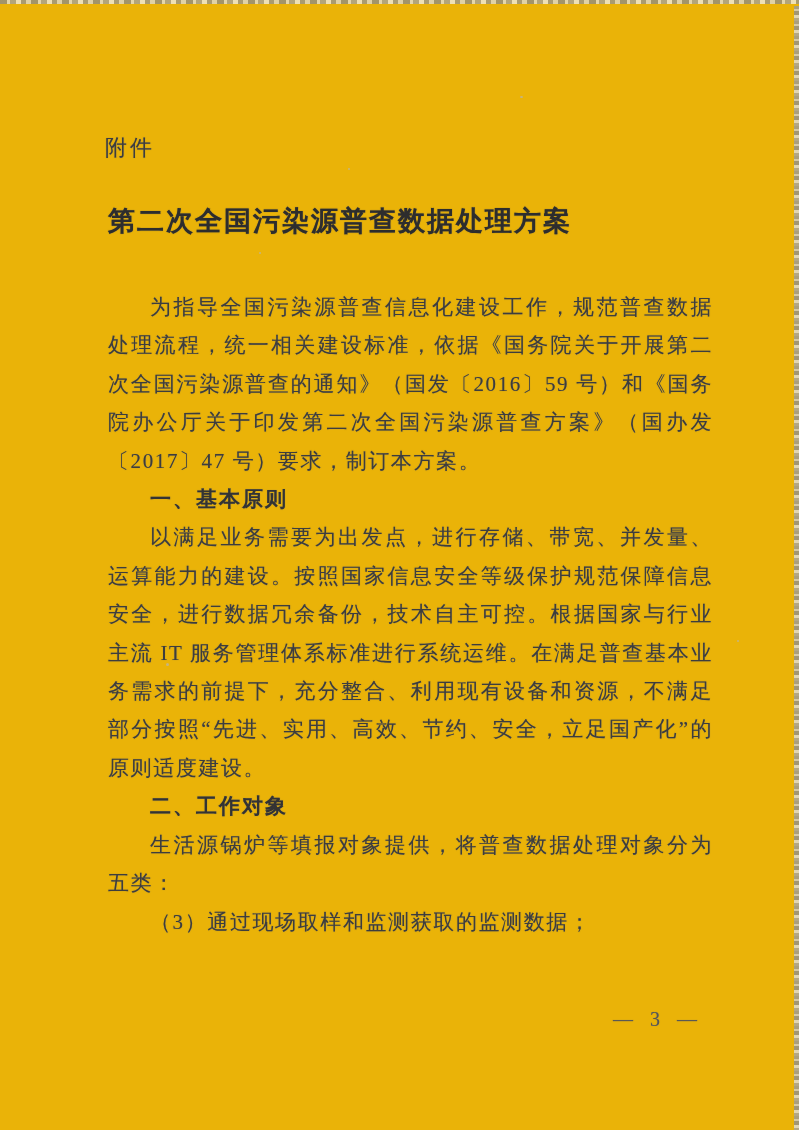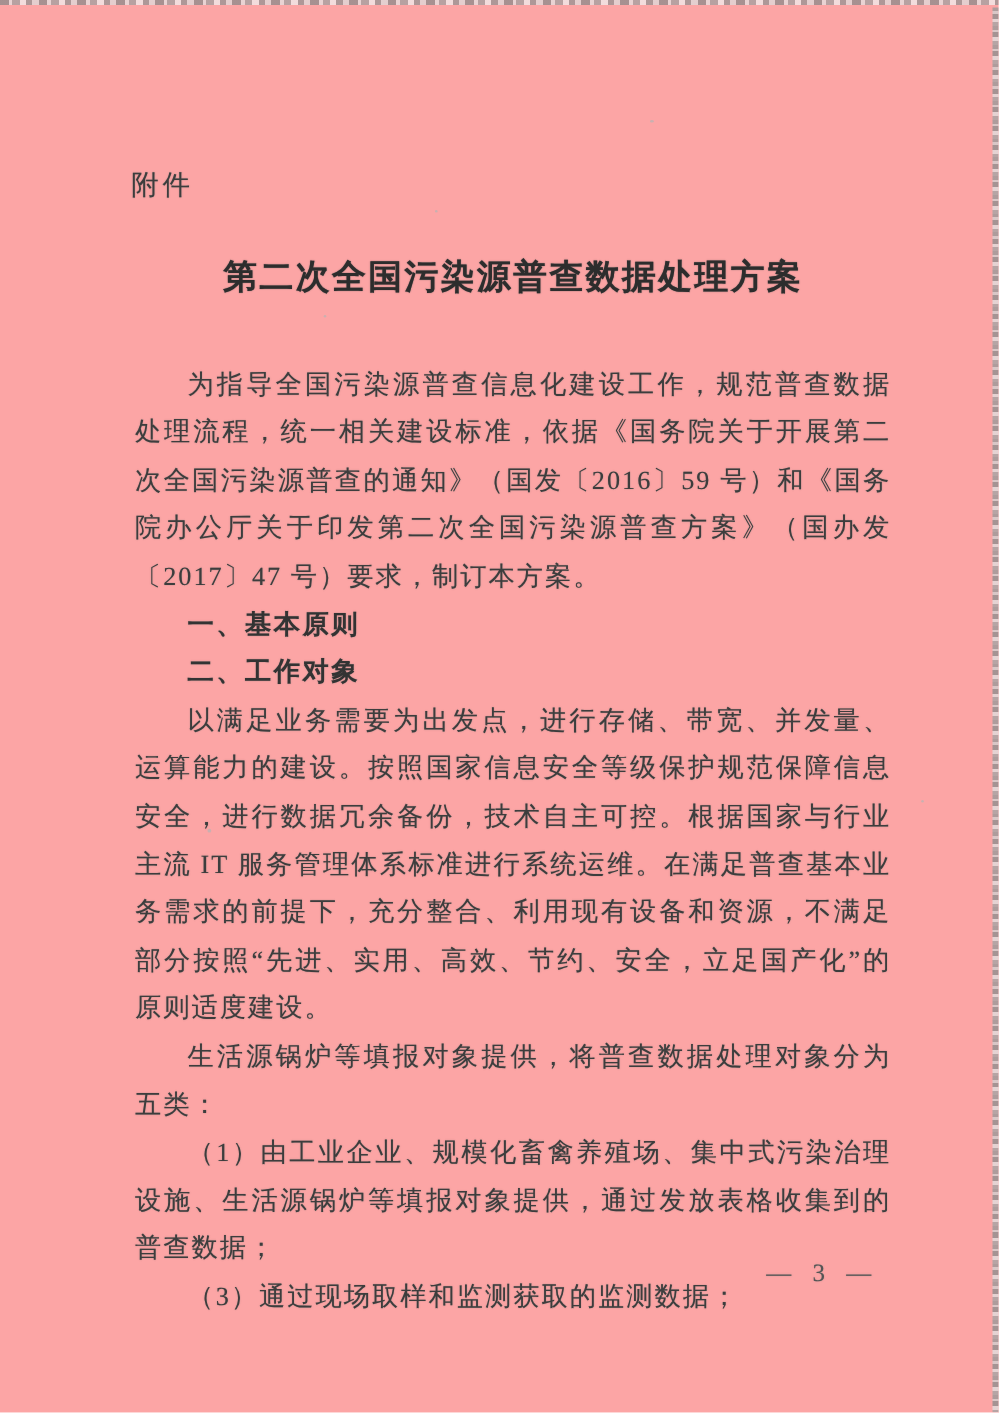--- a/index.html
+++ b/index.html
@@ -5,21 +5,21 @@
   * { margin: 0; padding: 0; box-sizing: border-box; }
 
   html, body {
     background: #ffffff;
   }
 
   .page {
     position: relative;
     width: 799px;
     height: 1130px;
-    background: #fca5a5;
+    background: #eab308;
     overflow: hidden;
     font-family: "Liberation Serif", "DejaVu Serif", serif;
   }
 
   
   .scan-edge-top {
     position: absolute;
     top: 0; left: 0;
     width: 100%;
     height: 4px;
@@ -59,21 +59,20 @@
     letter-spacing: 3px;
     color: #3d3d3d;
     text-shadow: 0 0 1px rgba(110,110,110,0.8);
   }
 
   .doc-title {
     position: absolute;
     left: 108px;
     top: 203px;
     width: 605px;
-    text-align: center;
     font-size: 27px;
     font-weight: 700;
     letter-spacing: 2px;
     color: #2d2d2d;
     text-shadow: 0 0 1px rgba(80,80,80,0.9);
   }
 
   .doc-body {
     position: absolute;
     left: 108px;
@@ -121,23 +120,22 @@
   <div class="speck s4"></div>
   <div class="speck s5"></div>
 
   <div class="attachment-label">附件</div>
 
   <h1 class="doc-title">第二次全国污染源普查数据处理方案</h1>
 
   <div class="doc-body">
     <p class="para body">为指导全国污染源普查信息化建设工作，规范普查数据处理流程，统一相关建设标准，依据《国务院关于开展第二次全国污染源普查的通知》（国发〔2016〕59 号）和《国务院办公厅关于印发第二次全国污染源普查方案》（国办发〔2017〕47 号）要求，制订本方案。</p>
     <p class="para heading">一、基本原则</p>
+    <p class="para body">以满足业务需要为出发点，进行存储、带宽、并发量、运算能力的建设。按照国家信息安全等级保护规范保障信息安全，进行数据冗余备份，技术自主可控。根据国家与行业主流 IT 服务管理体系标准进行系统运维。在满足普查基本业务需求的前提下，充分整合、利用现有设备和资源，不满足部分按照“先进、实用、高效、节约、安全，立足国产化”的原则适度建设。</p>
     <p class="para heading">二、工作对象</p>
-    <p class="para body">以满足业务需要为出发点，进行存储、带宽、并发量、运算能力的建设。按照国家信息安全等级保护规范保障信息安全，进行数据冗余备份，技术自主可控。根据国家与行业主流 IT 服务管理体系标准进行系统运维。在满足普查基本业务需求的前提下，充分整合、利用现有设备和资源，不满足部分按照“先进、实用、高效、节约、安全，立足国产化”的原则适度建设。</p>
     <p class="para body">生活源锅炉等填报对象提供，将普查数据处理对象分为五类：</p>
-    <p class="para body">（1）由工业企业、规模化畜禽养殖场、集中式污染治理设施、生活源锅炉等填报对象提供，通过发放表格收集到的普查数据；</p>
     <p class="para body">（3）通过现场取样和监测获取的监测数据；</p>
 
   </div>
 
   <div class="page-number">— 3 —</div>
 
 </div>
 
 </body></html>

